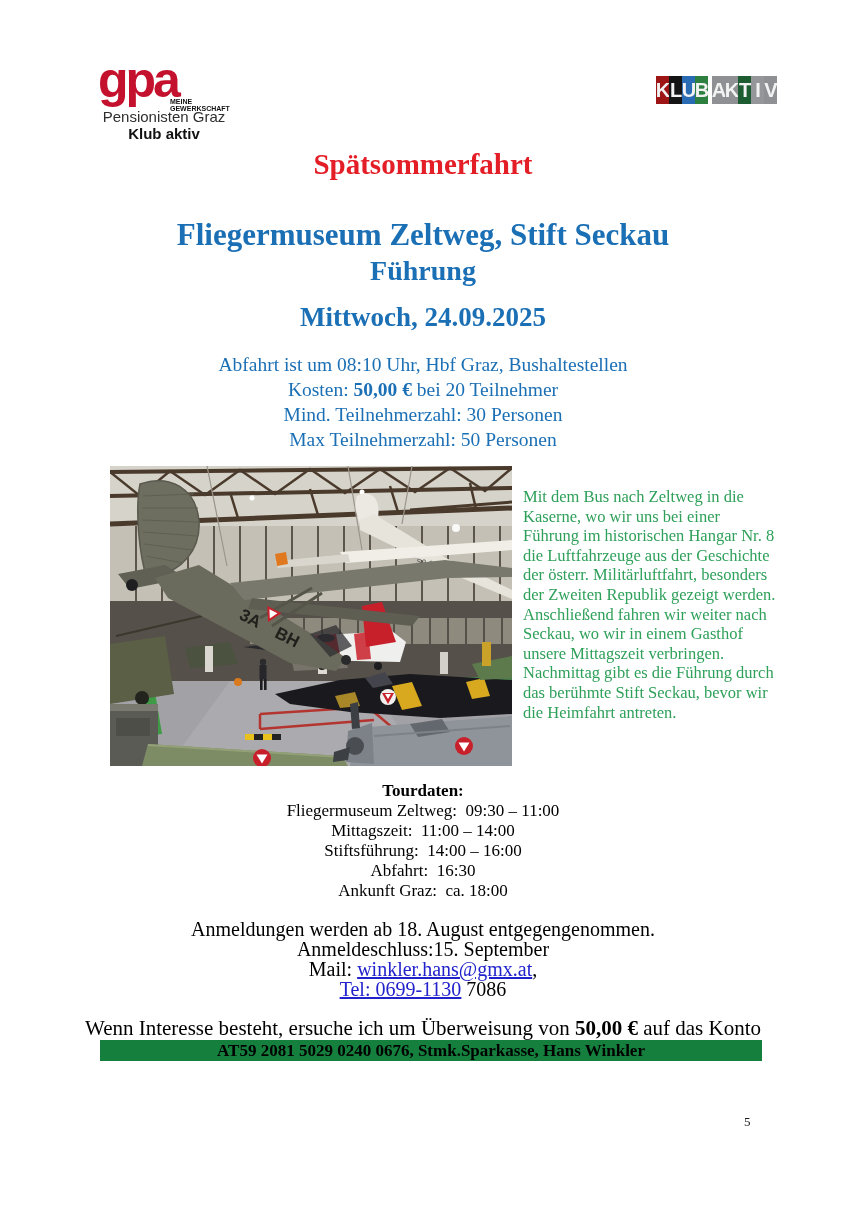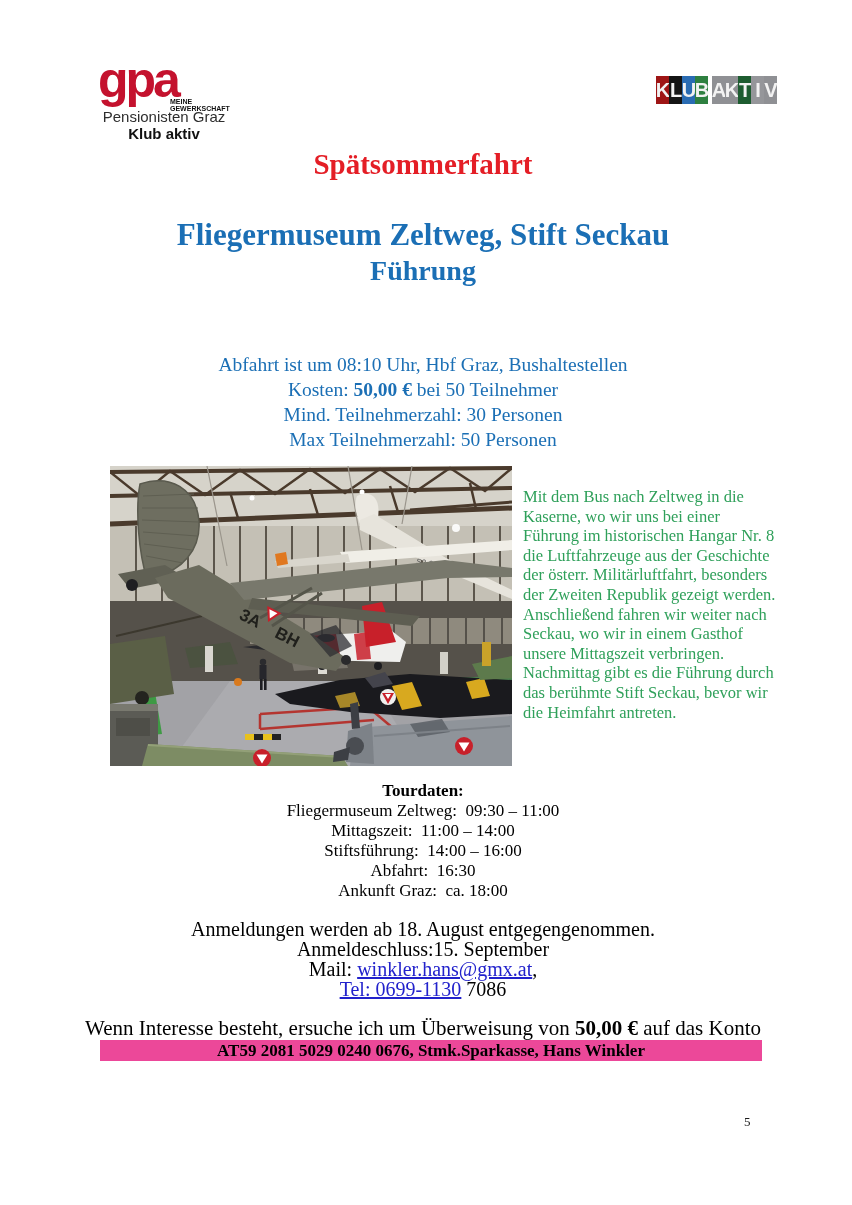--- a/index.html
+++ b/index.html
@@ -71,24 +71,25 @@
     <span class="ka-tile ka-gap" style="background-color: rgb(143, 144, 148);">A</span>
     <span class="ka-tile" style="background-color: rgb(143, 144, 148);">K</span>
     <span class="ka-tile" style="background-color: rgb(29, 92, 48);">T</span>
     <span class="ka-tile" style="background-color: rgb(149, 150, 154);">I</span>
     <span class="ka-tile" style="background-color: rgb(143, 144, 148);">V</span>
   </div>
 
   <div class="abs ctr t-red" style="color: rgb(228, 30, 38);">Spätsommerfahrt</div>
   <div class="abs ctr t-main" style="color: rgb(27, 111, 181);">Fliegermuseum Zeltweg, Stift Seckau</div>
   <div class="abs ctr t-sub" style="color: rgb(27, 111, 181);">Führung</div>
+  <div class="abs ctr t-date" style="color: rgb(27, 111, 181);">Mittwoch, 24.09.2025</div>
 
   <div class="abs ctr details" style="color: rgb(27, 111, 181);">
     <div>Abfahrt ist um 08:10 Uhr, Hbf Graz, Bushaltestellen</div>
-    <div><span>Kosten: </span><span class="b">50,00 €</span><span> bei 50 Teilnehmer</span></div>
+    <div><span>Kosten: </span><span class="b">50,00 €</span><span> bei 20 Teilnehmer</span></div>
     <div>Mind. Teilnehmerzahl: 30 Personen</div>
     <div>Max Teilnehmerzahl: 50 Personen</div>
   </div>
 
   <svg class="abs photo" viewBox="0 0 402 300" preserveAspectRatio="none" xmlns="http://www.w3.org/2000/svg">
 
     <rect x="0" y="0" width="402" height="135" fill="#d6d3ca"></rect>
     <rect x="0" y="60" width="402" height="75" fill="#c4c0b5"></rect>
     <g stroke="#5c564c" stroke-width="2">
       <line x1="26" y1="60" x2="26" y2="135"></line>
@@ -293,17 +294,17 @@
   </div>
 
   <div class="abs ctr reg">
     <div>Anmeldungen werden ab 18. August entgegengenommen.</div>
     <div>Anmeldeschluss:15. September</div>
     <div><span>Mail: </span><span class="link" style="color: rgb(34, 34, 204);">winkler.hans@gmx.at</span><span>,</span></div>
     <div><span class="link" style="color: rgb(34, 34, 204);">Tel: 0699-1130</span><span> 7086</span></div>
   </div>
 
   <div class="abs ctr pay"><span>Wenn Interesse besteht, ersuche ich um Überweisung von </span><span class="b">50,00 €</span><span> auf das Konto</span></div>
-  <div class="abs acct" style="background-color: #ec4899;">AT59 2081 5029 0240 0676, Stmk.Sparkasse, Hans Winkler</div>
+  <div class="abs acct" style="background-color: #15803d;">AT59 2081 5029 0240 0676, Stmk.Sparkasse, Hans Winkler</div>
 
   <div class="abs pageno">5</div>
 
 </div>
 
 </body></html>

